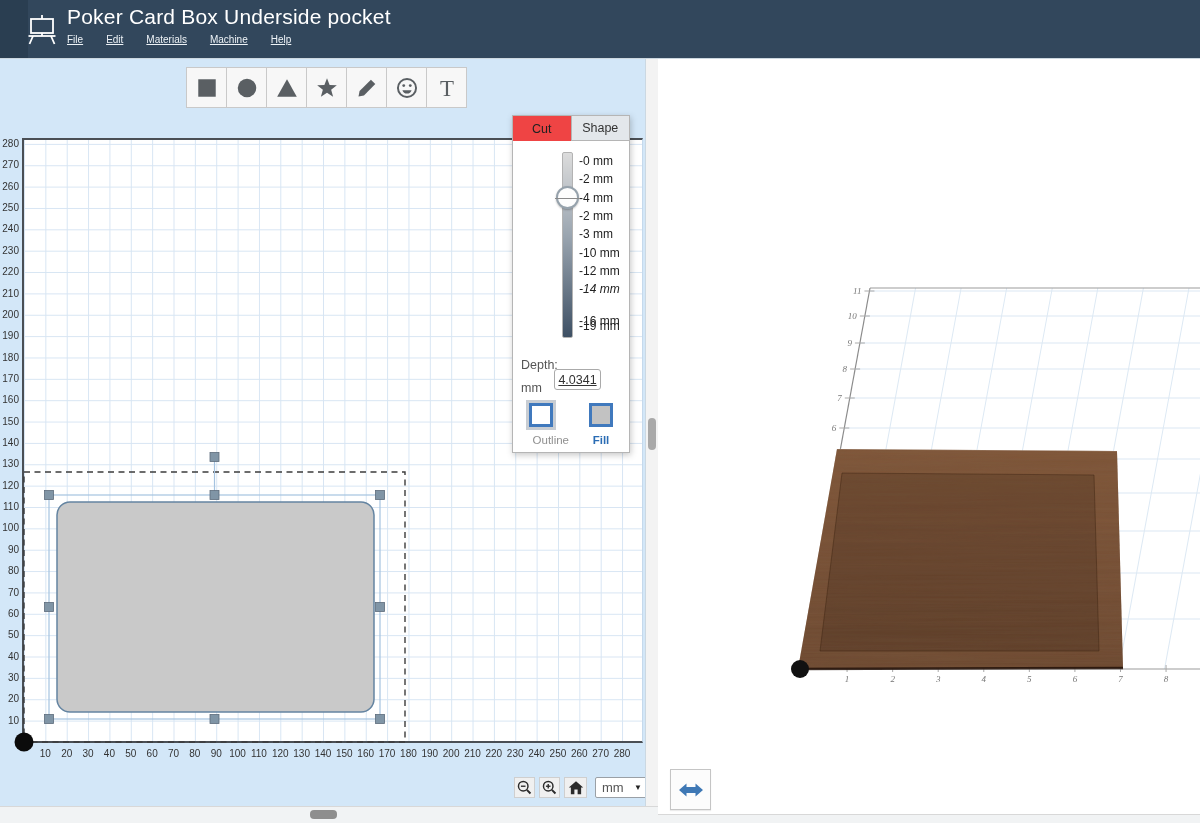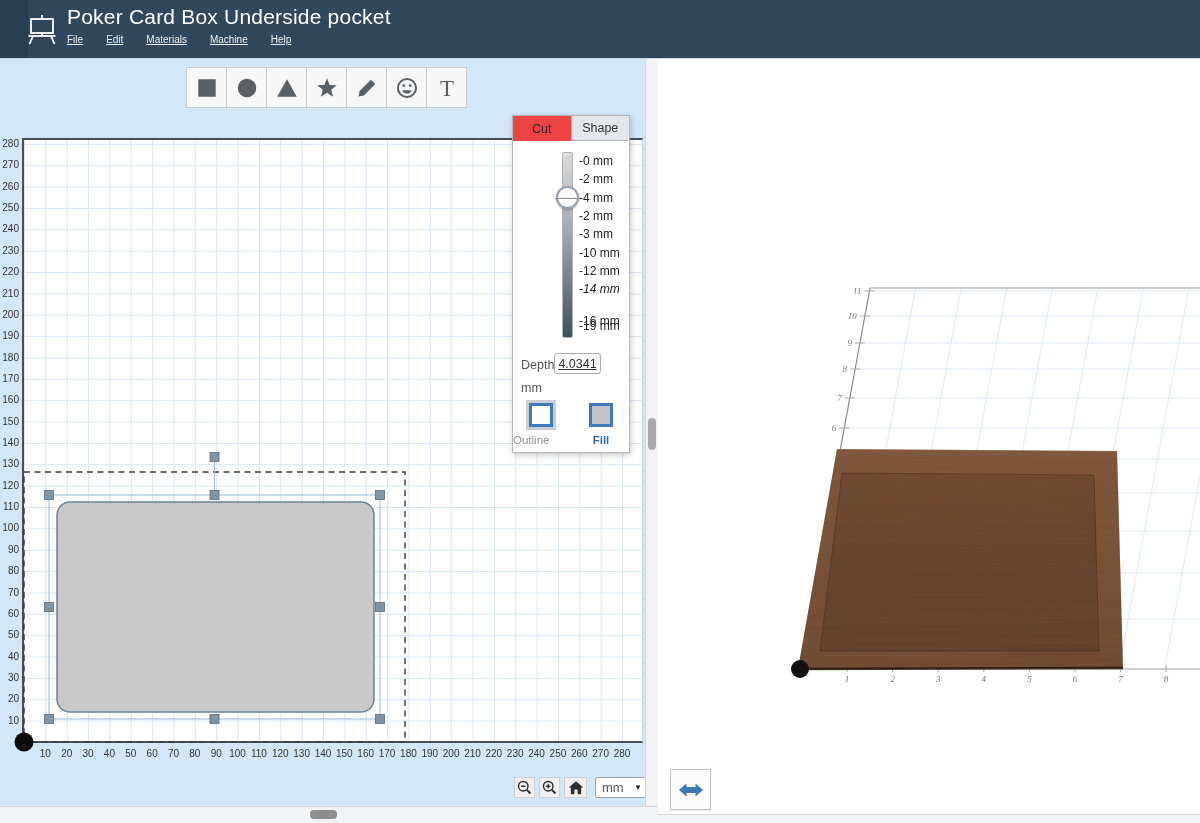--- a/index.html
+++ b/index.html
@@ -46,29 +46,29 @@
   .tab.inactive{background:#e3e7eb;border:1px solid #b5b5b5;border-left:none;color:#333;}
   .panel-body{position:relative;background:#ffffff;border:1px solid #b5b5b5;border-top:none;height:311px;}
   .slider-track{position:absolute;left:49px;top:11px;width:11px;height:186px;border-radius:2px;
                 border:1px solid #b3b3b3;box-sizing:border-box;
                 background:linear-gradient(#dcdcdc,#9aa5b0 45%,#3e5064);}
   .slider-label{position:absolute;left:66px;height:14px;font-size:12px;color:#222;white-space:nowrap;}
   #slider-handle{position:absolute;left:43px;width:19px;height:19px;border-radius:50%;background:#fdfdfd;
                  border:2px solid #96a2ac;box-shadow:0 1px 2px rgba(0,0,0,.25);cursor:pointer;}
   #slider-handle::after{content:"";position:absolute;left:-3px;right:-3px;top:50%;height:1.5px;background:#8a8a8a;}
   .depth-label{position:absolute;left:8px;top:217px;font-size:12.5px;color:#555;}
-  .depth-input{position:absolute;left:41px;top:212px;width:47px;height:21px;box-sizing:border-box;
+  .depth-input{position:absolute;left:41px;top:228px;width:47px;height:21px;box-sizing:border-box;
                border:1px solid #aaa;border-radius:3px;font-size:12.5px;color:#333;text-align:center;
                font-family:"Liberation Sans",sans-serif;text-decoration:underline;}
   .depth-unit{position:absolute;left:8px;top:240px;font-size:12.5px;color:#555;}
   .swatch{position:absolute;top:262px;width:18px;height:18px;border:3px solid #4079bd;cursor:pointer;}
   .swatch-outline{left:16px;background:#fff;box-shadow:0 0 0 3px #c8cdd3;}
   .swatch-fill{left:76px;background:#c2c2c2;}
   .cut-type-label{position:absolute;top:293px;font-size:11.5px;cursor:pointer;}
-  .outline-label{left:0;width:56px;text-align:left;color:#8f8f8f;}
+  .outline-label{left:0;width:56px;text-align:right;color:#8f8f8f;}
   .fill-label{left:64px;width:48px;text-align:center;color:#2a6cb4;font-weight:bold;}
 
   
   .bottom-controls{position:absolute;left:514px;top:719px;display:flex;align-items:center;gap:4px;z-index:4;}
   .ctrl-btn{width:19px;height:19px;background:#f0f0f0;border:1px solid #cfcfcf;display:flex;
             align-items:center;justify-content:center;cursor:pointer;}
   .ctrl-btn.home{width:21px;}
   .unit-select{width:54px;height:21px;background:#fff;border:1px solid #9aa0a6;border-radius:2px;
                display:flex;align-items:center;justify-content:space-between;padding:0 6px;
                box-sizing:border-box;font-size:13px;color:#555;margin-left:4px;cursor:pointer;}

